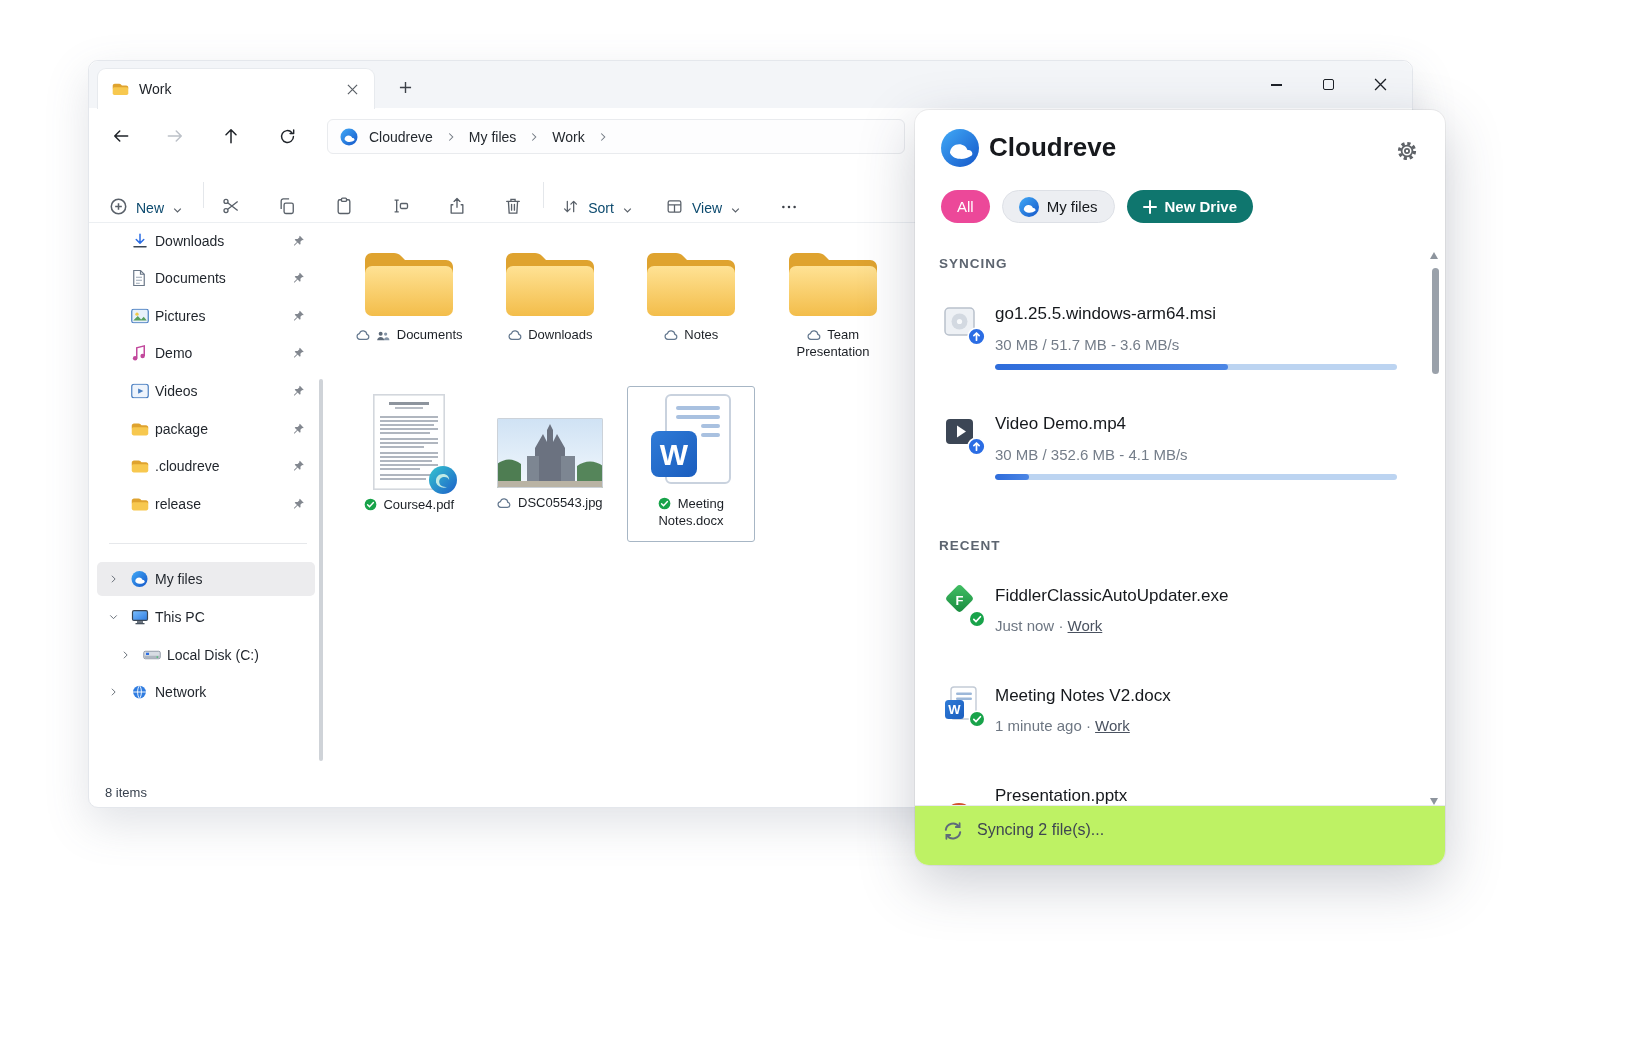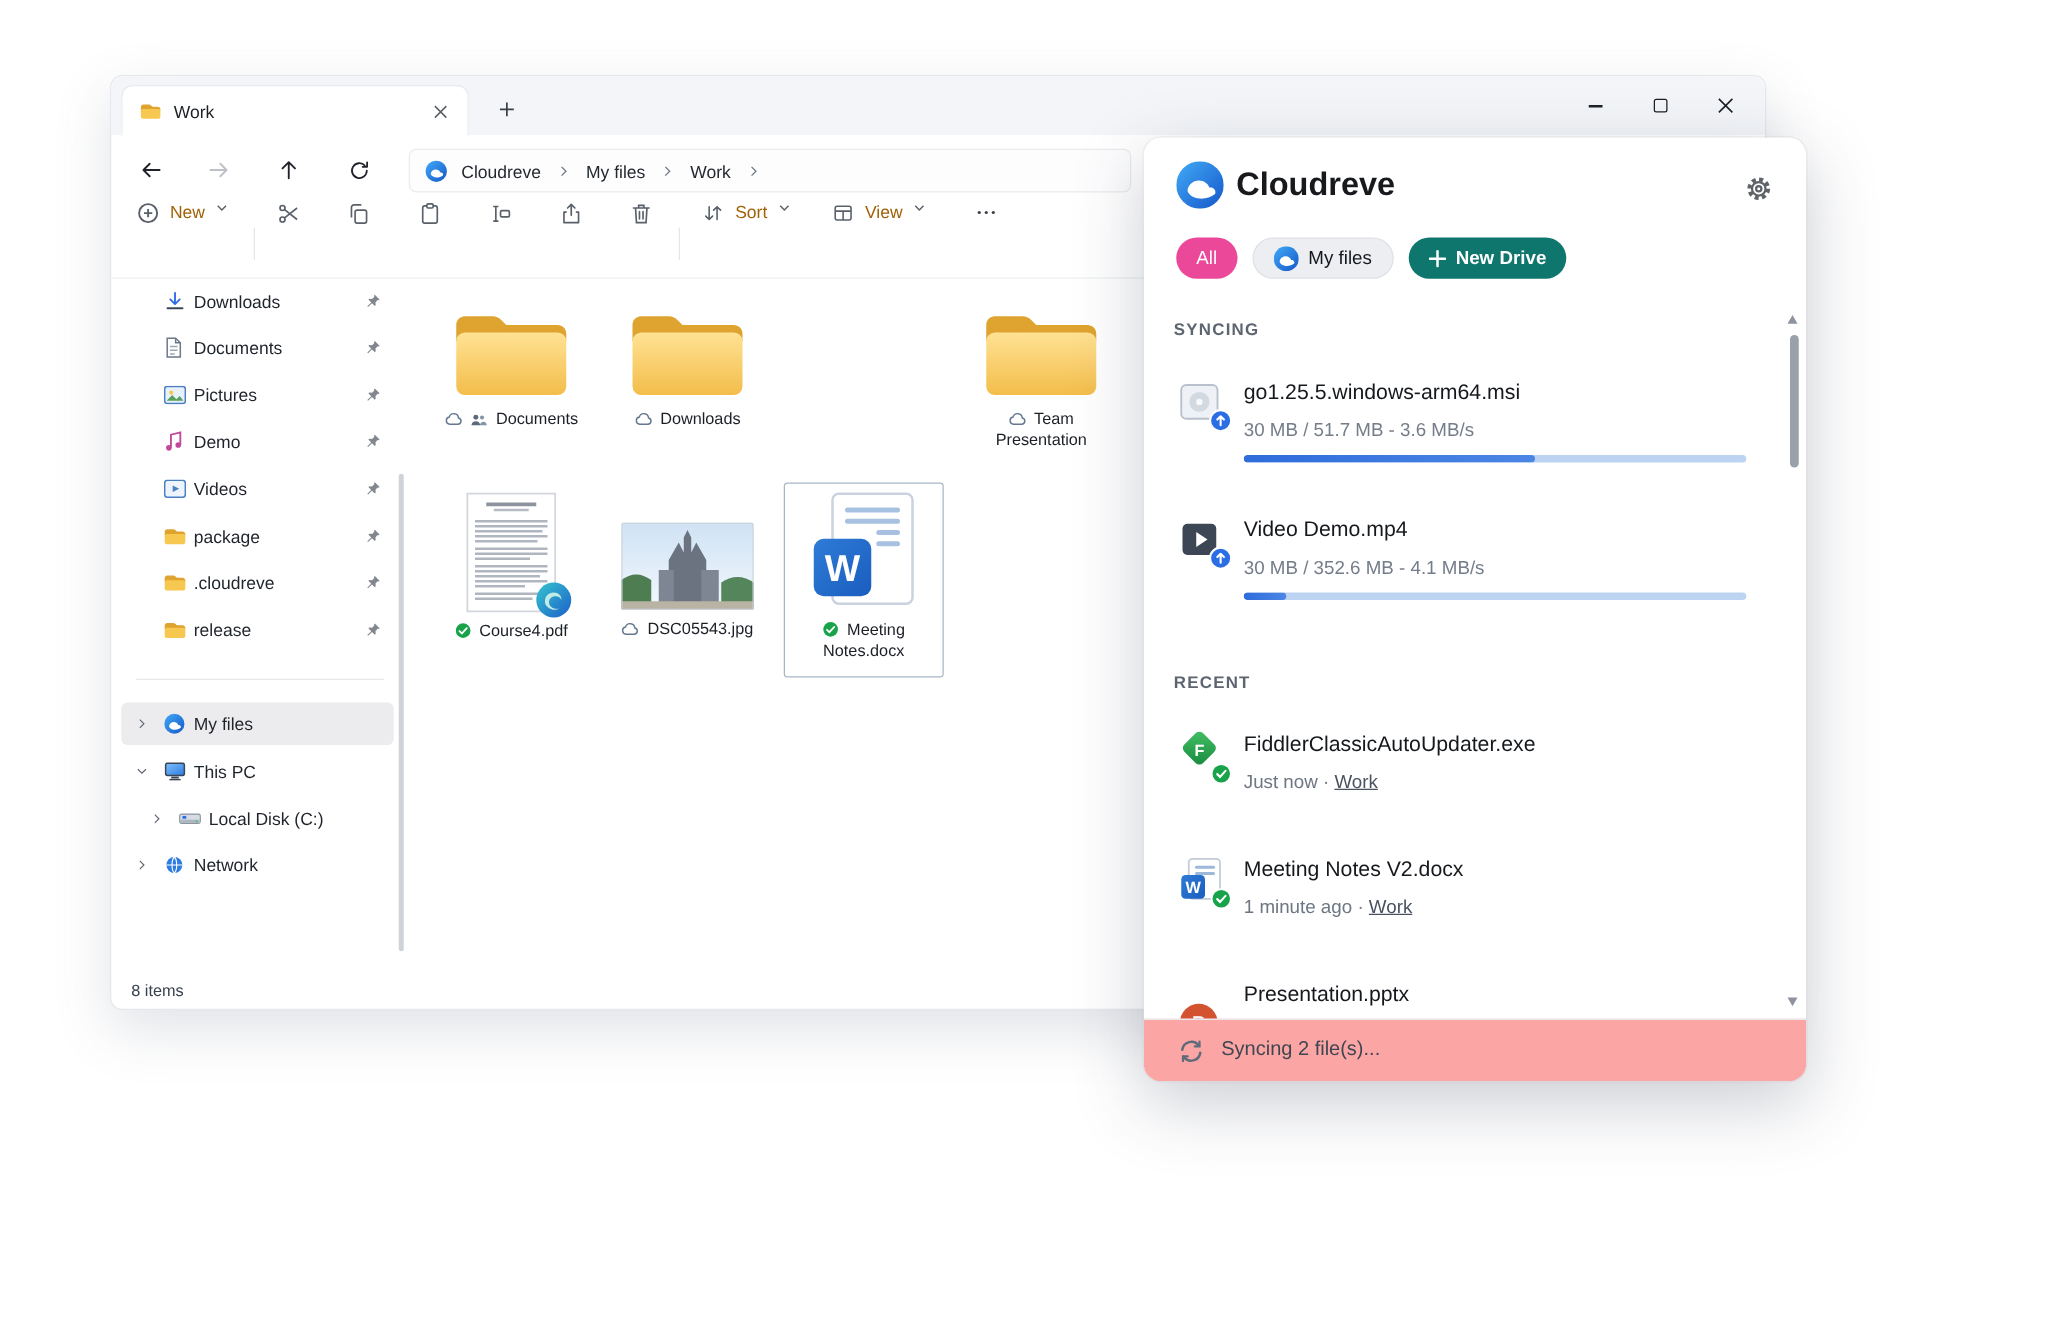--- a/index.html
+++ b/index.html
@@ -19,21 +19,21 @@
   .win-controls{position:absolute;right:6px;top:2px;height:43px;display:flex}
   .win-btn{width:52px;display:flex;align-items:center;justify-content:center}
   .min-glyph{width:11px;height:2px;background:#1d2127}
   .max-glyph{width:11px;height:11px;border:1.5px solid #1d2127;border-radius:2px}
 
   .nav-btn{position:absolute;top:57px;width:40px;height:36px;display:flex;align-items:center;justify-content:center;border-radius:6px}
   #breadcrumb{position:absolute;left:238px;top:58px;width:578px;height:35px;background:#fdfdfe;border:1px solid #e9ebee;border-radius:6px;
     display:flex;align-items:center;gap:6px;padding:0 12px;font-size:14px;color:#24292f}
   .crumb{padding:2px 5px;border-radius:4px;white-space:nowrap}
 
-  .tb-btn{position:absolute;top:100px;height:36px;display:flex;align-items:flex-start;justify-content:center;gap:8px;border-radius:6px;font-size:14px;color:#a16207}
+  .tb-btn{position:absolute;top:119px;height:36px;display:flex;align-items:flex-end;justify-content:center;gap:8px;border-radius:6px;font-size:14px;color:#0c4a6e}
   .tb-div{position:absolute;top:121px;width:1px;height:26px;background:#e4e7eb}
   .tb-line{position:absolute;top:161px;left:0;right:0;height:1px;background:#eceff2}
 
   
   .sb-row{position:absolute;left:8px;width:218px;height:34px;border-radius:5px}
   .sb-row.sel{background:#ececee}
   .sb-chev{position:absolute;left:10px;top:50%;transform:translateY(-50%)}
   .sb-ic{position:absolute;left:34px;top:50%;transform:translateY(-50%)}
   .sb-label{position:absolute;left:58px;top:50%;transform:translateY(-50%);font-size:14px;white-space:nowrap;color:#1f242b}
   .sb-pin{position:absolute;right:10px;top:50%;transform:translateY(-50%)}
@@ -76,21 +76,21 @@
   .bar{position:absolute;left:80px;top:66px;width:402px;height:6px;border-radius:3px;background:#bcd4f1;overflow:hidden}
   .bar-fill{height:100%;border-radius:3px;background:linear-gradient(90deg,#2e6cdb,#4c86e5)}
   .meta{position:absolute;left:80px;top:37px;font-size:15px;color:#6d7682;white-space:nowrap}
   .meta .loc{color:#4a5260;text-decoration:underline}
 
   .psb-up,.psb-down{position:absolute;right:7px;width:0;height:0;border-left:4.5px solid transparent;border-right:4.5px solid transparent}
   .psb-up{top:142px;border-bottom:7px solid #8d949d}
   .psb-down{top:688px;border-top:7px solid #8d949d}
   .psb-thumb{position:absolute;right:6px;top:158px;width:7px;height:106px;border-radius:4px;background:#9aa1aa}
 
-  .p-footer{position:absolute;left:0;right:0;bottom:0;height:50px;border-top:1px solid #e8eaee;background:#fca5a5}
+  .p-footer{position:absolute;left:0;right:0;bottom:0;height:60px;border-top:1px solid #e8eaee;background:#bef264}
   .footer-ic{position:absolute;left:26px;top:13px}
   .footer-text{position:absolute;left:62px;top:15px;font-size:16px;color:#3f4651}
 </style>
 </head>
 <body>
 
 <svg width="0" height="0" style="position:absolute" aria-hidden="true">
   <defs>
     <linearGradient id="folderFront" x1="0" y1="0" x2="0" y2="1">
       <stop offset="0" stop-color="#ffe294"></stop>
@@ -483,20 +483,32 @@
         <path d="M4 14c0-4 3-7 7-7h22c2.6 0 5 1 6.8 2.8L44 14h41c4 0 7 3 7 7v6H4z" fill="#dfa32f"></path>
         <rect x="4" y="20" width="88" height="50" rx="7" fill="url(#folderFront)"></rect>
       </svg>
     <div class="tile-label">
       <span class="st-ic"><svg width="14" height="12" viewBox="0 0 24 20">
             <path d="M6.5 17.5a5 5 0 0 1-.6-9.9A6.5 6.5 0 0 1 18.6 9a4.3 4.3 0 0 1-.9 8.5z" fill="none" stroke="#64788f" stroke-width="2"></path>
           </svg></span>
       <span>Downloads</span>
     </div>
   </div>
+  <div class="tile" style="left:538px;top:175px">
+    <svg class="folder-xl" width="96" height="74" viewBox="0 0 96 74">
+        <path d="M4 14c0-4 3-7 7-7h22c2.6 0 5 1 6.8 2.8L44 14h41c4 0 7 3 7 7v6H4z" fill="#dfa32f"></path>
+        <rect x="4" y="20" width="88" height="50" rx="7" fill="url(#folderFront)"></rect>
+      </svg>
+    <div class="tile-label">
+      <span class="st-ic"><svg width="14" height="12" viewBox="0 0 24 20">
+            <path d="M6.5 17.5a5 5 0 0 1-.6-9.9A6.5 6.5 0 0 1 18.6 9a4.3 4.3 0 0 1-.9 8.5z" fill="none" stroke="#64788f" stroke-width="2"></path>
+          </svg></span>
+      <span>Notes</span>
+    </div>
+  </div>
   <div class="tile" style="left:680px;top:175px">
     <svg class="folder-xl" width="96" height="74" viewBox="0 0 96 74">
         <path d="M4 14c0-4 3-7 7-7h22c2.6 0 5 1 6.8 2.8L44 14h41c4 0 7 3 7 7v6H4z" fill="#dfa32f"></path>
         <rect x="4" y="20" width="88" height="50" rx="7" fill="url(#folderFront)"></rect>
       </svg>
     <div class="tile-label">
       <span class="st-ic"><svg width="14" height="12" viewBox="0 0 24 20">
             <path d="M6.5 17.5a5 5 0 0 1-.6-9.9A6.5 6.5 0 0 1 18.6 9a4.3 4.3 0 0 1-.9 8.5z" fill="none" stroke="#64788f" stroke-width="2"></path>
           </svg></span>
       <span>Team Presentation</span>

